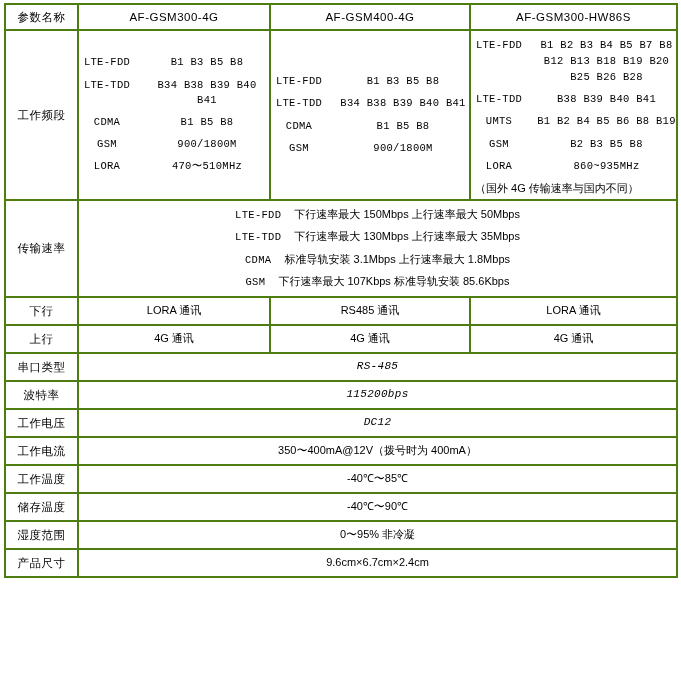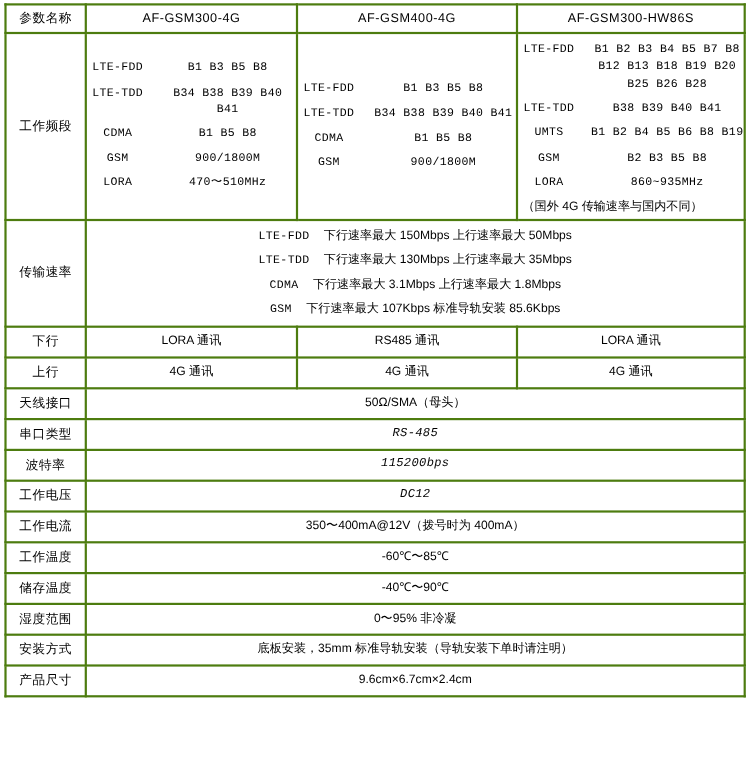--- a/index.html
+++ b/index.html
@@ -206,21 +206,21 @@
           <div class="rate-line">
             <span class="k">LTE-FDD</span>
             <span class="v">下行速率最大 150Mbps 上行速率最大 50Mbps</span>
           </div>
           <div class="rate-line">
             <span class="k">LTE-TDD</span>
             <span class="v">下行速率最大 130Mbps 上行速率最大 35Mbps</span>
           </div>
           <div class="rate-line">
             <span class="k">CDMA</span>
-            <span class="v">下行速率最大 3.1Mbps 上行速率最大 1.8Mbps</span>
+            <span class="v">标准导轨安装 3.1Mbps 上行速率最大 1.8Mbps</span>
           </div>
           <div class="rate-line">
             <span class="k">GSM</span>
             <span class="v">下行速率最大 107Kbps 标准导轨安装 85.6Kbps</span>
           </div>
         </td>
       </tr>
 
       <tr class="tall">
         <td class="label-cell">下行</td>
@@ -230,24 +230,20 @@
       </tr>
 
       <tr class="tall">
         <td class="label-cell">上行</td>
         <td class="val">4G 通讯</td>
         <td class="val">4G 通讯</td>
         <td class="val">4G 通讯</td>
       </tr>
 
 
-      <tr class="tall">
-        <td class="label-cell">天线接口</td>
-        <td class="val" colspan="3">50Ω/SMA（母头）</td>
-      </tr>
 
       <tr class="tall">
         <td class="label-cell">串口类型</td>
         <td class="val mono" colspan="3">RS-485</td>
       </tr>
 
       <tr class="tall">
         <td class="label-cell">波特率</td>
         <td class="val mono" colspan="3">115200bps</td>
       </tr>
@@ -257,37 +253,33 @@
         <td class="val mono" colspan="3">DC12</td>
       </tr>
 
       <tr class="tall">
         <td class="label-cell">工作电流</td>
         <td class="val" colspan="3">350〜400mA@12V（拨号时为 400mA）</td>
       </tr>
 
       <tr class="tall">
         <td class="label-cell">工作温度</td>
-        <td class="val" colspan="3">-60℃〜85℃</td>
+        <td class="val" colspan="3">-40℃〜85℃</td>
       </tr>
 
       <tr class="tall">
         <td class="label-cell">储存温度</td>
         <td class="val" colspan="3">-40℃〜90℃</td>
       </tr>
 
       <tr class="tall">
         <td class="label-cell">湿度范围</td>
         <td class="val" colspan="3">0〜95% 非冷凝</td>
       </tr>
 
-      <tr class="tall">
-        <td class="label-cell">安装方式</td>
-        <td class="val" colspan="3">底板安装，35mm 标准导轨安装（导轨安装下单时请注明）</td>
-      </tr>
 
       <tr class="tall">
         <td class="label-cell">产品尺寸</td>
         <td class="val" colspan="3">9.6cm×6.7cm×2.4cm</td>
       </tr>
     </tbody>
   </table>
 </div>
 
 </body></html>

